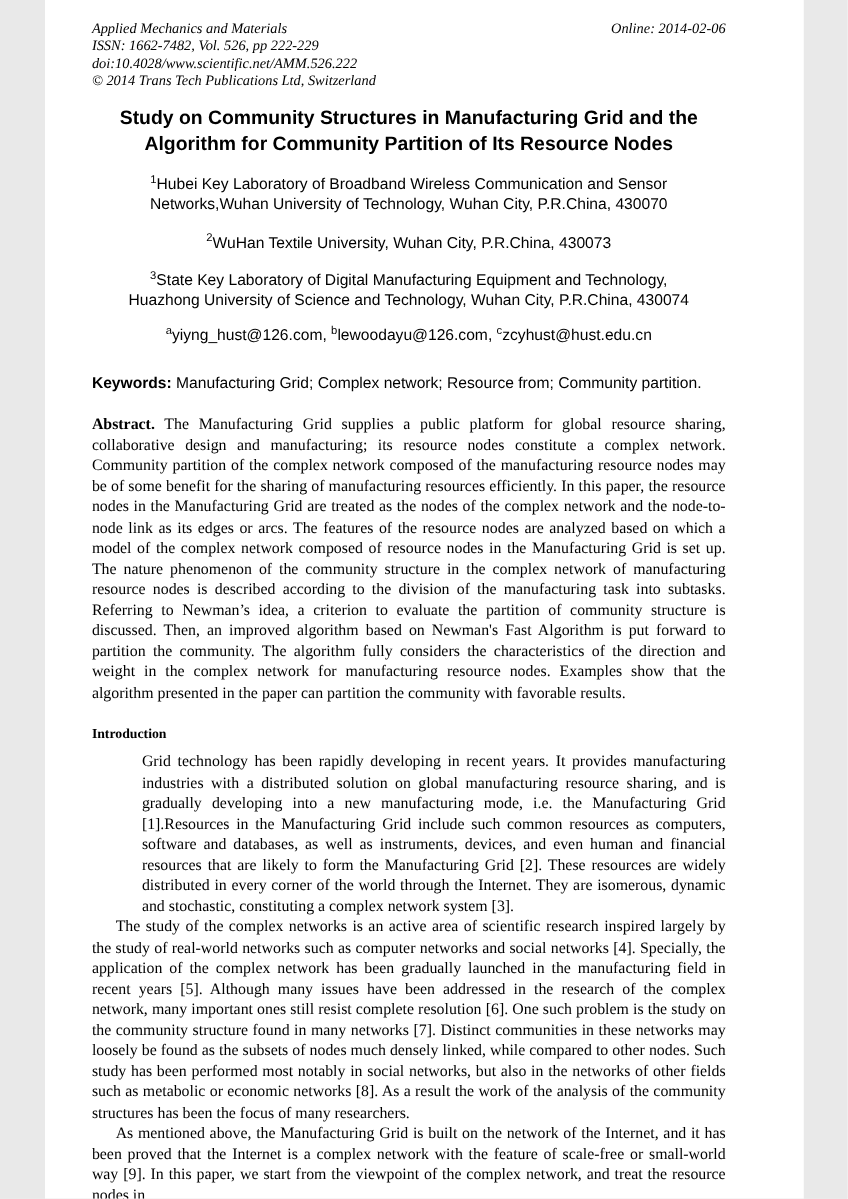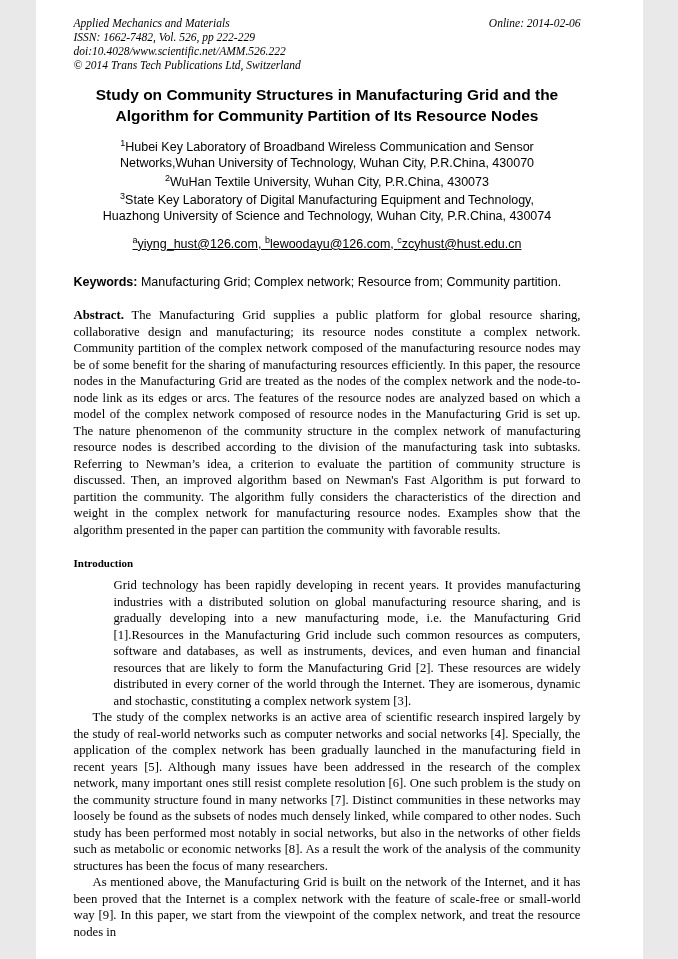--- a/index.html
+++ b/index.html
@@ -41,31 +41,30 @@
     font-size: 14.5px;
     text-align: center;
     margin-top: 11px;
   }
   .authors sup { font-size: 9.5px; }
   .affiliation {
     font-family: "Liberation Sans", sans-serif;
     font-size: 12.5px;
     line-height: 1.3;
     text-align: center;
-    margin-top: 1px;
+    margin-top: 13px;
     padding: 0 18px;
   }
   .affiliation sup, .emails sup { font-size: 9px; }
   .affiliation.first { margin-top: 12px; }
   .emails {
     font-family: "Liberation Sans", sans-serif;
     font-size: 12.5px;
     text-align: center;
     margin-top: 10px;
-    text-decoration: underline;
   }
   .keywords {
     font-family: "Liberation Sans", sans-serif;
     font-size: 12.5px;
     margin-top: 23px;
     line-height: 1.3;
   }
   .keywords .kw-label { font-weight: bold; }
   .abstract {
     font-size: 12.7px;

